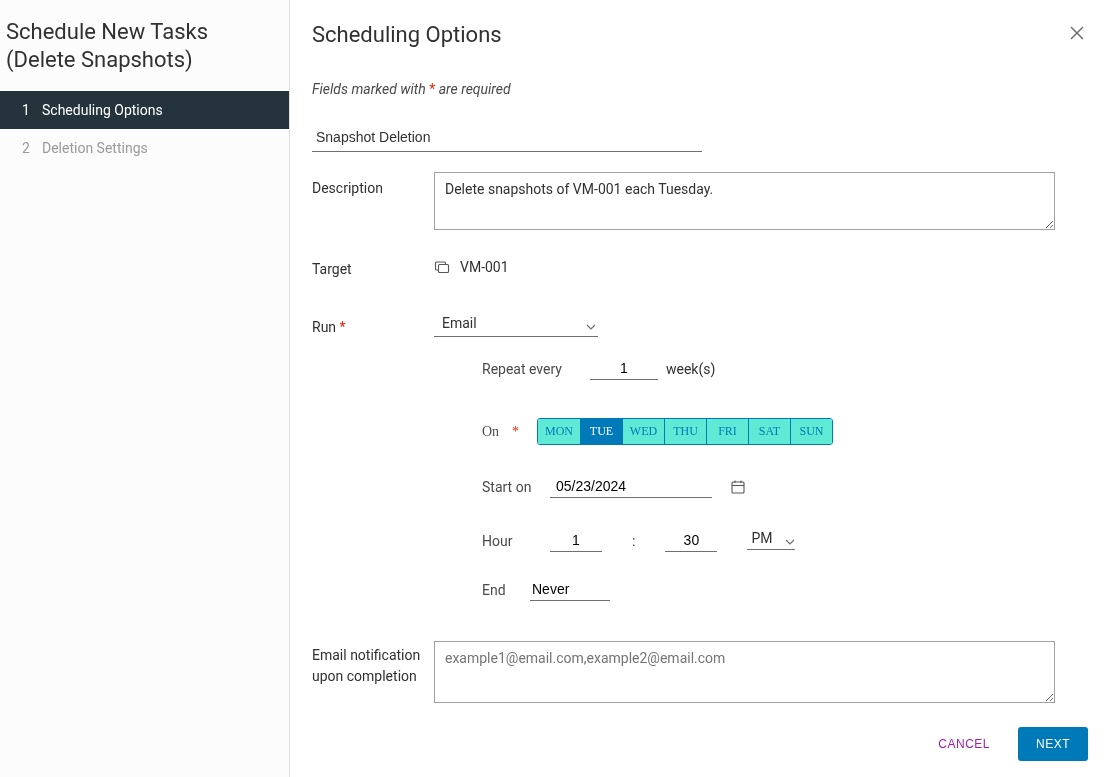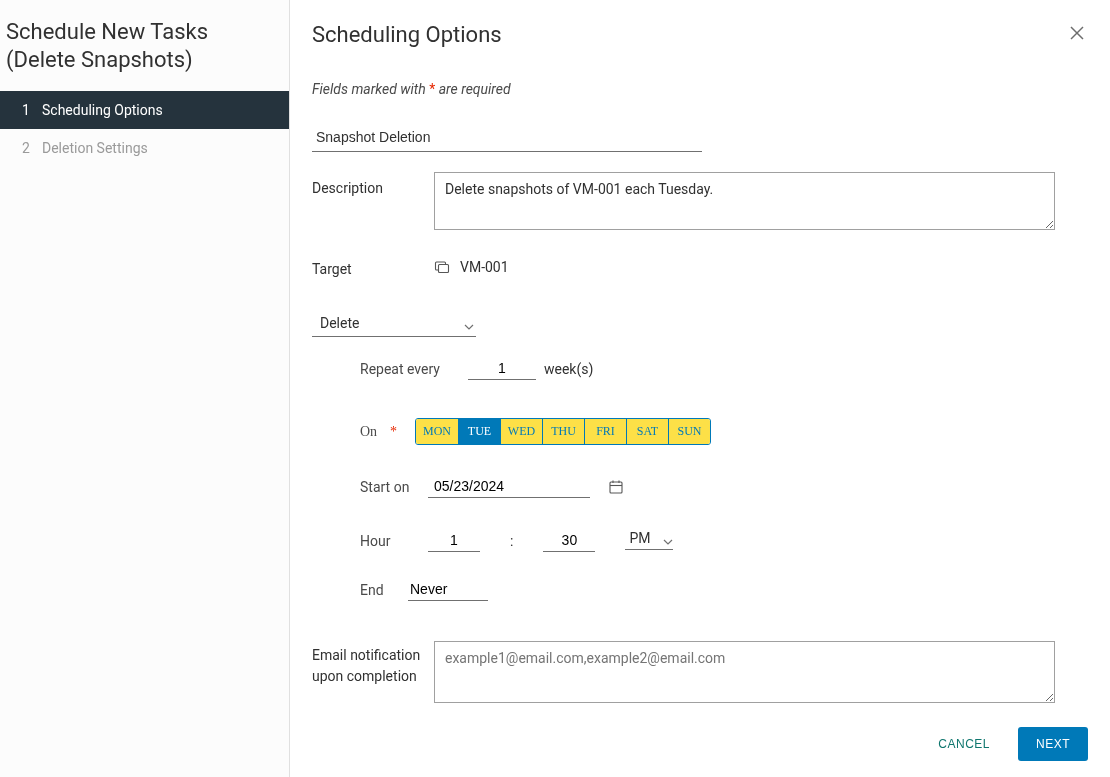--- a/index.html
+++ b/index.html
@@ -193,21 +193,21 @@
     overflow: hidden;
     height: 27px;
   }
   .day {
     display: flex;
     align-items: center;
     justify-content: center;
     font-size: 12px;
     width: 42px;
     color: #0079b8;
-    background: #fde047;
+    background: #5eead4;
     cursor: pointer;
     border-left: 1px solid #0079b8;
   }
   .day:first-child { border-left: none; }
   .day.selected {
     background: #0079b8;
     color: #fff;
   }
   .cal-icon {
     width: 16px; height: 16px; display: inline-block; cursor: pointer;
@@ -216,21 +216,21 @@
   .footer {
     display: flex;
     justify-content: flex-end;
     align-items: center;
     gap: 14px;
     padding: 14px 4px 16px 0;
   }
   .btn-text {
     background: none;
     border: none;
-    color: #0f766e;
+    color: #a21caf;
     font-size: 12px;
     letter-spacing: 0.5px;
     cursor: pointer;
     padding: 10px 14px;
   }
   .btn-primary {
     background: #0079b8;
     border: none;
     color: #fff;
     font-size: 12px;
@@ -306,23 +306,26 @@
                 <rect x="1.5" y="3" width="10" height="8" rx="1"></rect>
                 <rect x="4.5" y="5.5" width="10" height="8" rx="1" fill="#fff"></rect>
               </svg>
             </span>
             <span>VM-001</span>
           </div>
         </div>
       </div>
 
       <div class="form-row" style="margin-bottom:40px;">
+        <div class="label-col">
+          <span>Run</span>&nbsp;<span class="asterisk">*</span>
+        </div>
         <div class="field-col">
           <div class="select-like">
-            <span>Delete</span>
+            <span>Email</span>
             <span class="chev">
               <svg viewBox="0 0 10 10" width="10" height="10">
                   <polyline points="1,3 5,7 9,3" fill="none" stroke="#707070" stroke-width="1.2"></polyline>
                 </svg>
             </span>
           </div>
 
           <div class="subrow">
             <span class="subrow-label repeat-label">Repeat every</span>
             <input class="small-input w68" value="1" style="">

